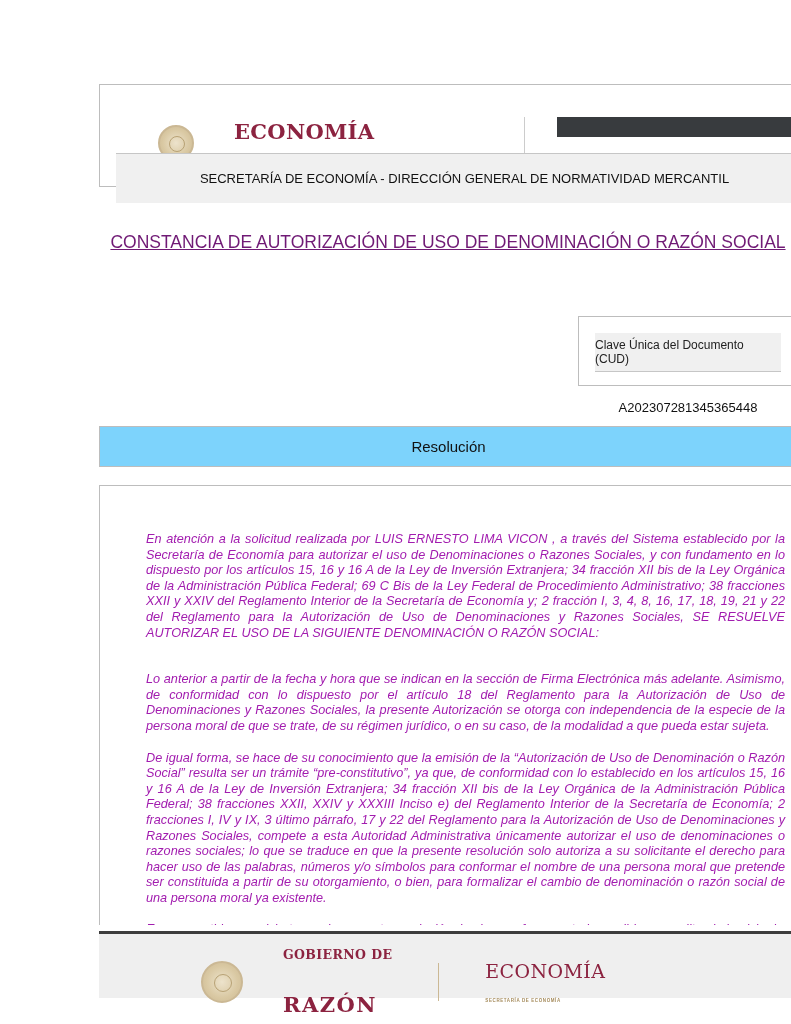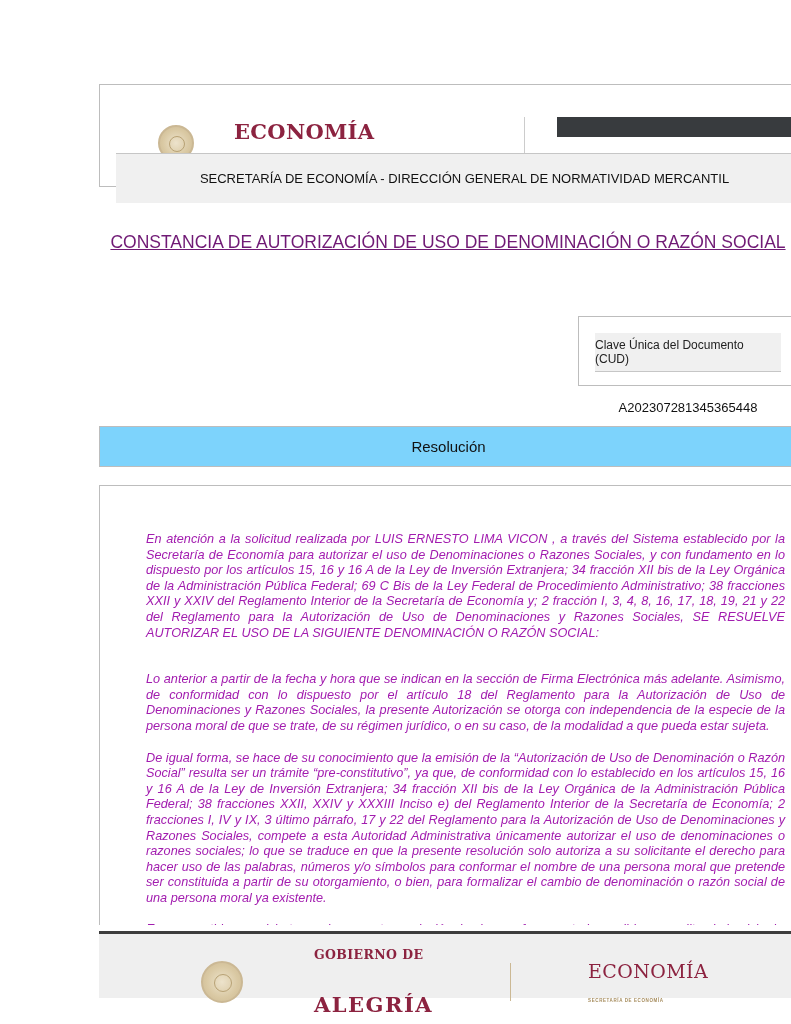--- a/index.html
+++ b/index.html
@@ -25,21 +25,21 @@
 
   .section-bar { position: absolute; left: 51px; top: 378px; width: 699px; height: 41px; background: #7dd3fc; border: 1px solid #bdbdbd; display: flex; align-items: center; justify-content: center; font-size: 15px; color: #111; }
 
   .body-box { position: absolute; left: 51px; top: 437px; width: 699px; height: 440px; border: 1px solid #bdbdbd; border-bottom: none; overflow: hidden; }
   .body-text { position: absolute; left: 14px; top: 14px; width: 671px; font-size: 12.7px; line-height: 15.6px; text-align: justify; color: #a21caf; font-style: italic; }
   .body-text p { margin-bottom: 15.6px; }
   .body-text p.gap-lg { margin-bottom: 31px; }
 
   .footer-line { position: absolute; left: 51px; top: 883px; width: 699px; height: 3px; background: #3d3d3d; }
   .footer-band { position: absolute; left: 51px; top: 886px; width: 699px; height: 64px; background: #efefef; }
-  .footer-logos { position: absolute; left: 70px; top: 8px; display: flex; align-items: center; height: 48px; gap: 31px; }
+  .footer-logos { position: absolute; left: 70px; top: 8px; display: flex; align-items: center; height: 48px; }
   .seal-lg { width: 42px; height: 42px; border-radius: 50%; border: 2px solid #cbb894; background: radial-gradient(circle, #ede3cc 0%, #d9c8a2 60%, #cbb894 100%); position: relative; }
   .seal-lg::after { content: ""; position: absolute; left: 11px; top: 11px; width: 16px; height: 16px; border-radius: 50%; border: 1px solid #b8a275; }
   .gob { margin-left: 8px; display: flex; flex-direction: column; font-family: "DejaVu Serif", serif; font-weight: bold; color: #8c2340; }
   .gob-1 { font-size: 12.5px; line-height: 14px; letter-spacing: 0.4px; }
   .gob-2 { font-size: 21px; line-height: 22px; letter-spacing: 1.5px; }
   .vsep { width: 1px; height: 38px; background: #cbb894; margin: 0 14px; }
   .brand2 { display: flex; flex-direction: column; }
   .brand2-name { font-family: "DejaVu Serif", serif; font-size: 19px; color: #8c2340; line-height: 20px; letter-spacing: 0.4px; }
   .brand2-sub { font-size: 4.5px; color: #a58b5c; font-weight: bold; letter-spacing: 0.6px; margin-top: 1px; }
   .contact { position: absolute; left: 453px; top: 7px; font-size: 10.5px; line-height: 13px; color: #222; }
@@ -81,21 +81,21 @@
     <p>En ese sentido, se advierte que la presente resolución de ninguna forma autoriza, valida o acredita el ejercicio de</p>
   </div>
 </div>
 
 <div class="footer-line"></div>
 <div class="footer-band">
   <div class="footer-logos">
     <div class="seal-lg"></div>
     <div class="gob">
       <span class="gob-1">GOBIERNO DE</span>
-      <span class="gob-2">ALEGRÍA</span>
+      <span class="gob-2">RAZÓN</span>
     </div>
     <div class="vsep"></div>
     <div class="brand2">
       <span class="brand2-name">ECONOMÍA</span>
       <span class="brand2-sub">SECRETARÍA DE ECONOMÍA</span>
     </div>
   </div>
 </div>
 
 <div class="page-footer">

